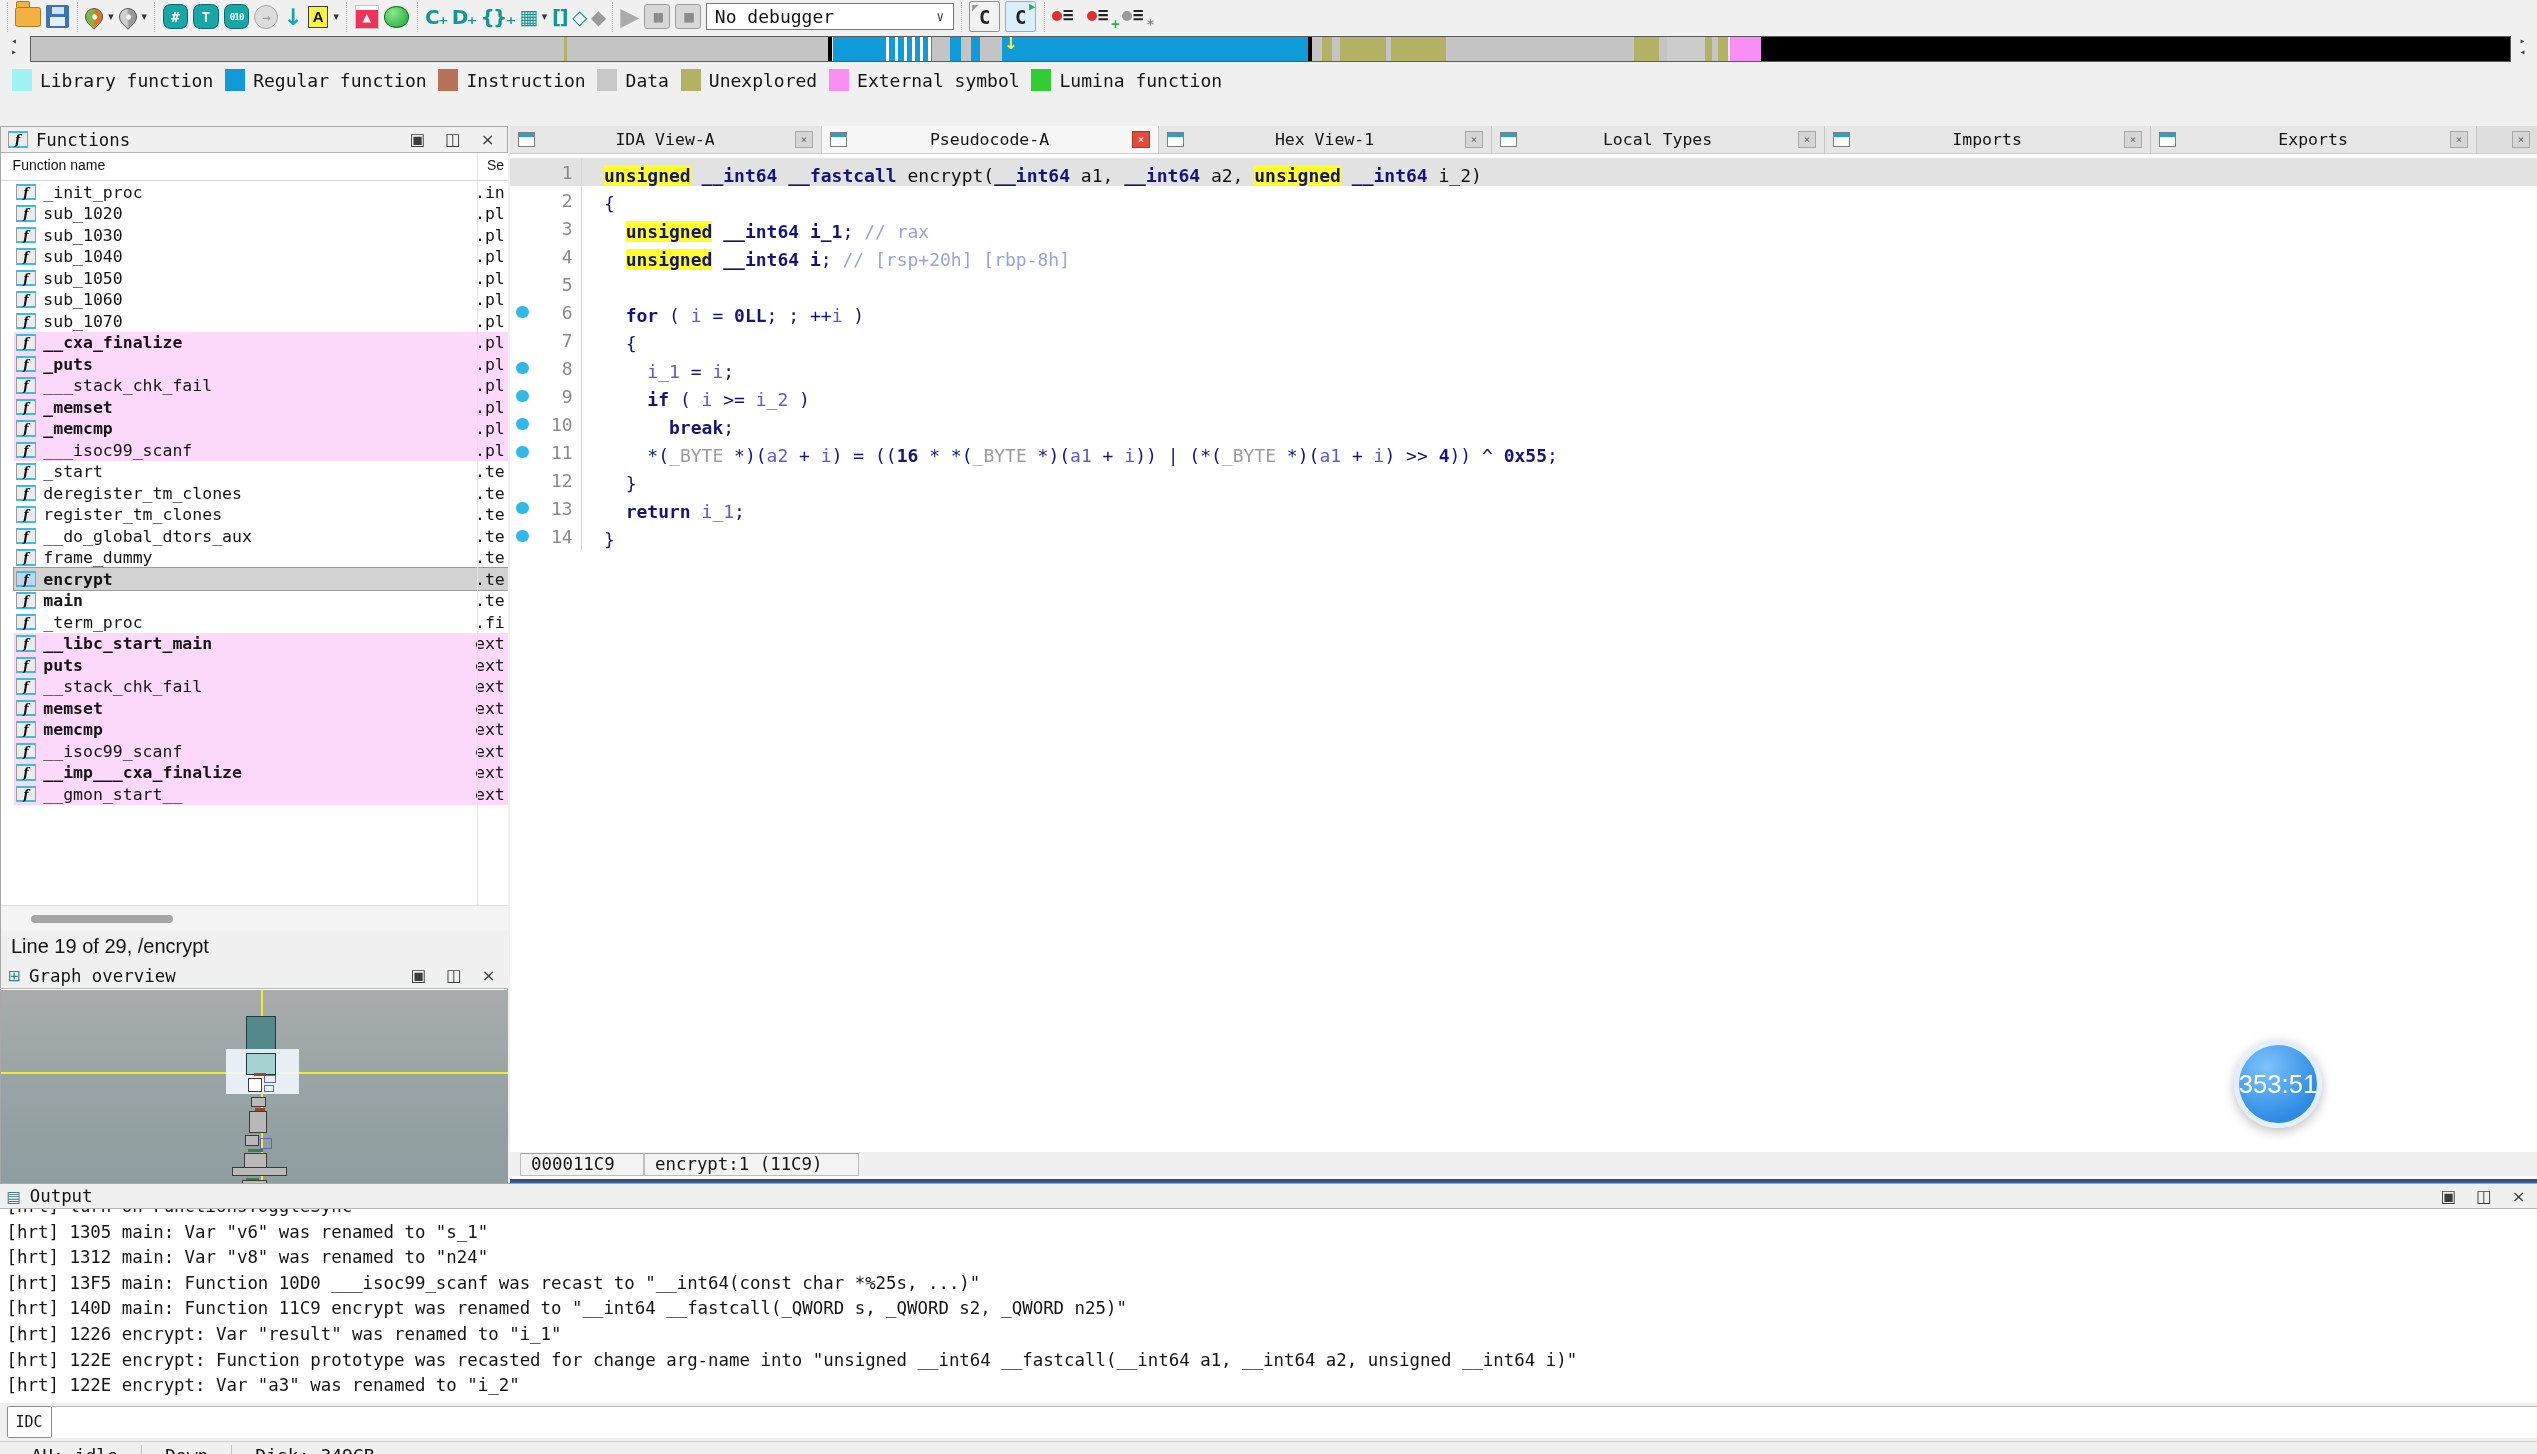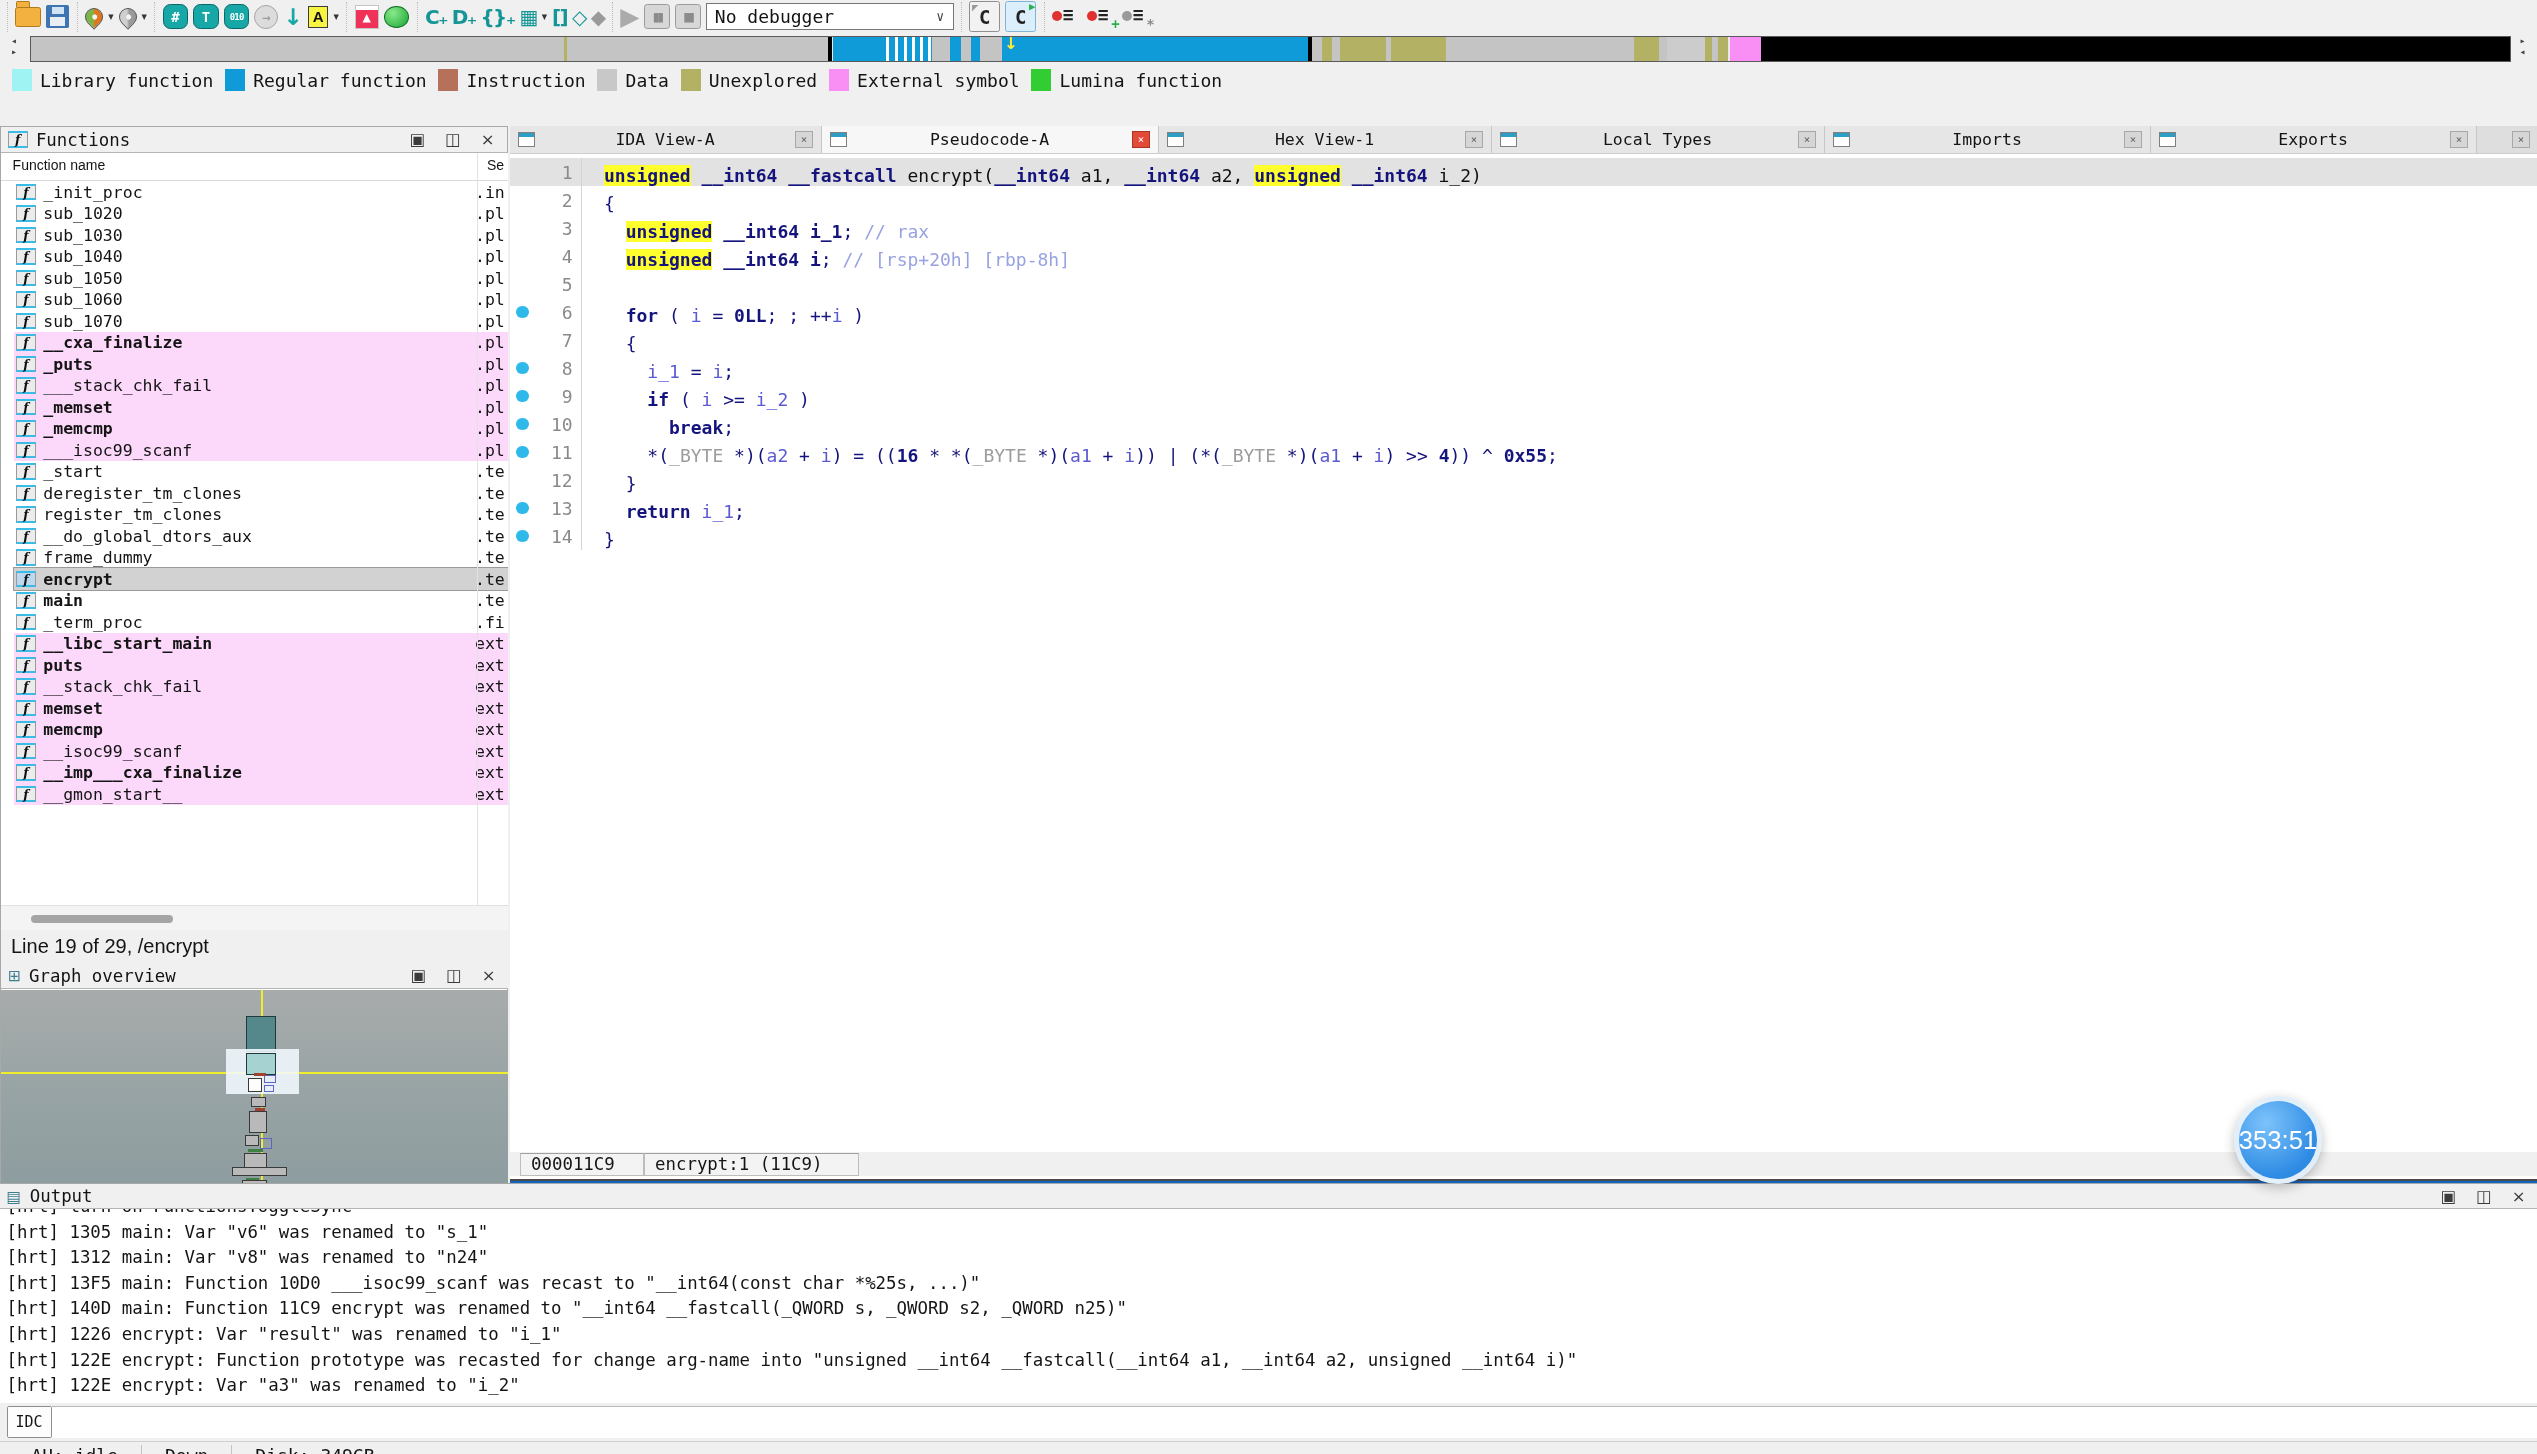--- a/index.html
+++ b/index.html
@@ -158,21 +158,21 @@
   #idcbtn { margin:2.5px 0 0 6.6px; width:45px; height:32px; background:#fdfdfd; border:0.8px solid #8d8d8d; border-radius:1.7px;
             font-size:15px; display:flex; align-items:center; justify-content:center; }
   #cli { margin-top:2.5px; flex:1; height:32px; background:#fff; border-top:0.8px solid #b9b9b9; }
   #statusbar { position:absolute; left:0; top:1441px; width:2538px; height:13.2px; background:#f0f0f0;
                border-top:0.8px solid #cfcfcf; overflow:hidden; font-size:18px; }
   #statusbar .sbwrap { display:flex; margin-top:2.5px; padding-left:8.3px; }
   #statusbar span.it { padding:0 23px; }
   #statusbar span.it + span.it { border-left:0.8px solid #c4c4c4; }
 
   
-  #timer { position:absolute; left:2234px; top:1096px; width:88px; height:88px; border-radius:50%;
+  #timer { position:absolute; left:2234px; top:1040px; width:88px; height:88px; border-radius:50%;
            background:radial-gradient(circle at 35% 28%, #7dc3fb, #2f8ce4 70%, #2b7fd4);
            border:5px solid rgba(235,243,250,0.95); box-shadow:0 3.3px 11.6px rgba(0,0,0,0.25);
            display:flex; align-items:center; justify-content:center; color:#fff; font-size:25.6px;
            font-family:"Liberation Sans",sans-serif; z-index:50; }
 </style>
 </head>
 <body>
 
 <div class="screen">
 

